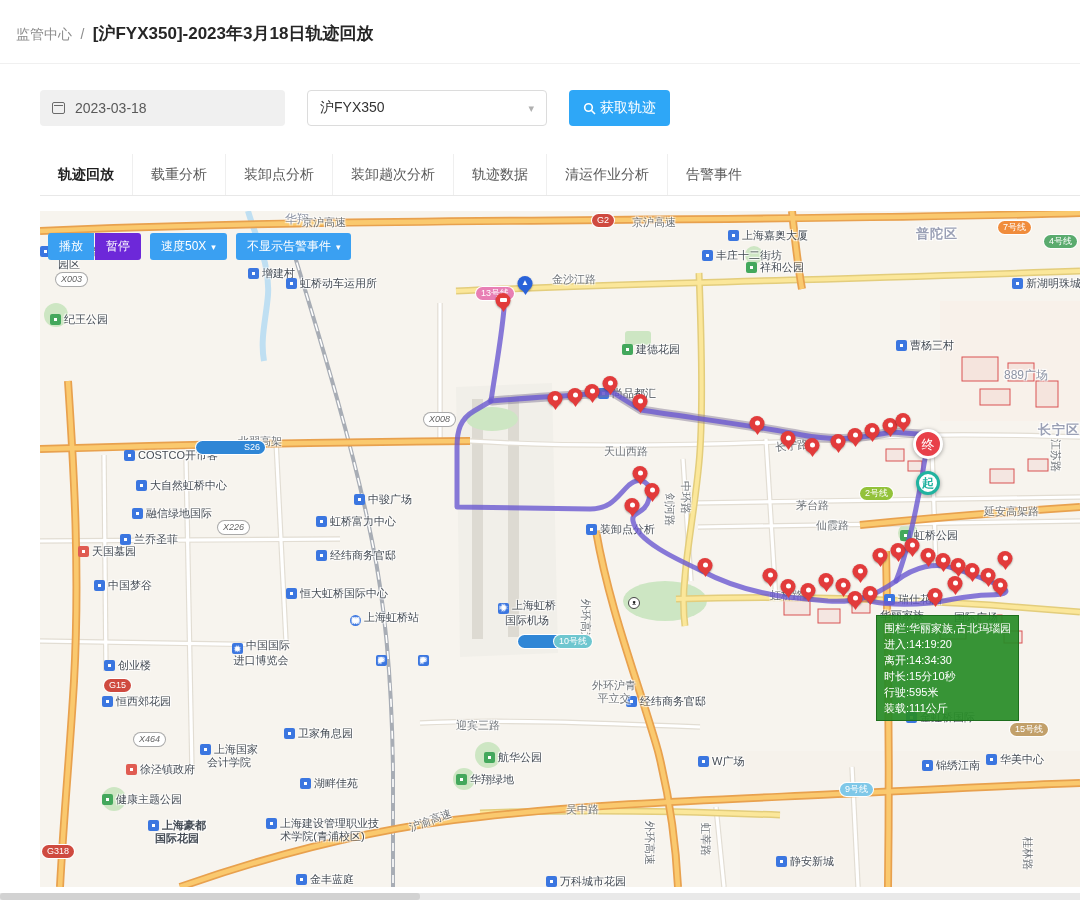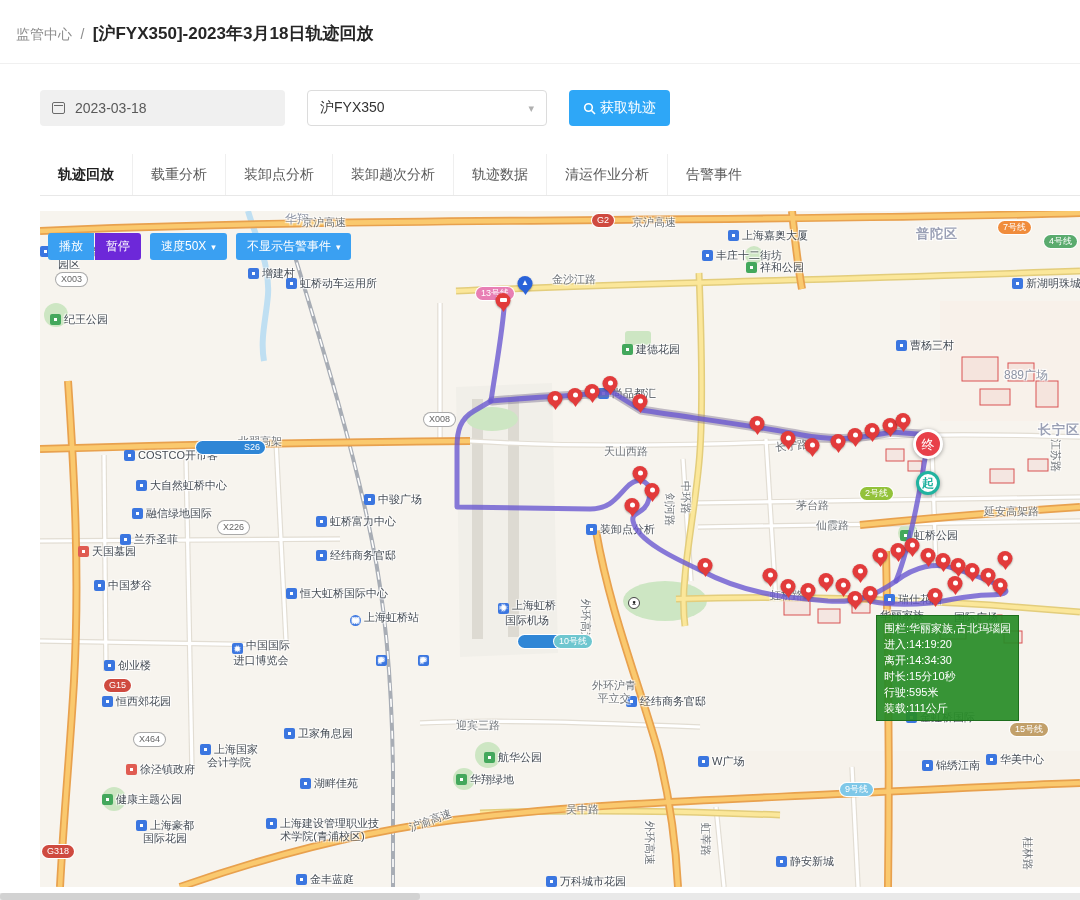--- a/index.html
+++ b/index.html
@@ -67,21 +67,21 @@
   .ic-plane { color:#fff; font-size:9px; line-height:11px; }
   .ic-parking { color:#fff; font-size:8px; line-height:11px; font-weight:bold; }
   .ic-star { color:#fff; font-size:7px; line-height:11px; }
   .ic-panda { background:#fff; border:1px solid #444; border-radius:50%; color:#222;
     font-size:7px; line-height:10px; width:12px; height:12px; }
 
   .badge { position:absolute; font-size:9px; line-height:13px; padding:0 5px;
     border-radius:7px; color:#fff; white-space:nowrap; box-shadow:0 0 0 1px #fff; }
   .b-g { background:#cf4a3f; }
   .b-s { background:#2f86d6;padding-left:48px; }
-  .b-x { background:#fff; color:#666; box-shadow:0 0 0 1px #aaa; }
+  .b-x { background:#fff; color:#666; box-shadow:0 0 0 1px #aaa;font-style:italic; }
   .b-m13 { background:#e87fb4; } .b-m2 { background:#93c23a; }
   .b-m10 { background:#6ec6cf; } .b-m15 { background:#c2a06a; }
   .b-m9 { background:#7fc8e8; } .b-m4 { background:#5aab6e; } .b-m7 { background:#f08c3c; }
 
   .pin { position:absolute; width:15px; height:15px; background:#e23b3b; border-radius:50%;
     transform:translate(-50%,-100%); box-shadow:0 1px 2px rgba(0,0,0,.35);
     color:#fff; font-size:8px; line-height:14px; text-align:center; cursor:pointer; }
   .pin::before { content:''; position:absolute; left:50%; top:46%; width:5px; height:5px;
     background:#fff; border-radius:50%; transform:translate(-50%,-50%); }
   .pin::after { content:''; position:absolute; left:50%; top:13px; transform:translateX(-50%);
@@ -293,21 +293,21 @@
       <div class="lbl road rot" style="left: 636px; top: 282px;"><span>剑河路</span></div>
       <div class="lbl road" style="left: 756px; top: 288px;"><span>茅台路</span></div>
       <div class="lbl road" style="left: 776px; top: 308px;"><span>仙霞路</span></div>
       <div class="lbl " style="left: 860px; top: 318px;"><span class="ic ic-green"></span><span>虹桥公园</span></div>
       <div class="lbl road" style="left: 944px; top: 294px;"><span>延安高架路</span></div>
       <div class="lbl " style="left: 546px; top: 312px;"><span class="ic ic-blue"></span><span>装卸点分析</span></div>
       <div class="lbl " style="left: 84px; top: 238px;"><span class="ic ic-blue"></span><span>COSTCO开市客</span></div>
       <div class="lbl " style="left: 96px; top: 268px;"><span class="ic ic-blue"></span><span>大自然虹桥中心</span></div>
       <div class="lbl " style="left: 92px; top: 296px;"><span class="ic ic-blue"></span><span>融信绿地国际</span></div>
       <div class="lbl road" style="left: 198px; top: 224px;"><span>北翟高架</span></div>
-      <div class="lbl " style="left: 284px; top: 282px; padding-left: 40px;"><span class="ic ic-blue"></span><span>中骏广场</span></div>
+      <div class="lbl " style="left: 274px; top: 282px; padding-left: 40px;"><span class="ic ic-blue"></span><span>中骏广场</span></div>
       <div class="lbl " style="left: 276px; top: 304px;"><span class="ic ic-blue"></span><span>虹桥富力中心</span></div>
       <div class="lbl " style="left: 80px; top: 322px;"><span class="ic ic-blue"></span><span>兰乔圣菲</span></div>
       <div class="lbl " style="left: 38px; top: 334px;"><span class="ic ic-red"></span><span>天国墓园</span></div>
       <div class="lbl " style="left: 54px; top: 368px;"><span class="ic ic-blue"></span><span>中国梦谷</span></div>
       <div class="lbl " style="left: 276px; top: 338px;"><span class="ic ic-blue"></span><span>经纬商务官邸</span></div>
       <div class="lbl " style="left: 246px; top: 376px;"><span class="ic ic-blue"></span><span>恒大虹桥国际中心</span></div>
       <div class="lbl " style="left: 310px; top: 400px;"><span class="ic ic-metro">M</span><span>上海虹桥站</span></div>
       <div class="lbl center" style="left: 458px; top: 388px;"><span class="ic ic-plane">✈</span><span>上海虹桥
 国际机场</span></div>
       <div class="lbl road rot" style="left: 552px; top: 388px;"><span>外环高速</span></div>
@@ -327,21 +327,21 @@
 平立交</span></div>
       <div class="lbl road" style="left: 416px; top: 508px;"><span>迎宾三路</span></div>
       <div class="lbl " style="left: 866px; top: 500px;"><span class="ic ic-blue"></span><span>金虹桥国际</span></div>
       <div class="lbl " style="left: 444px; top: 540px;"><span class="ic ic-green"></span><span>航华公园</span></div>
       <div class="lbl " style="left: 416px; top: 562px;"><span class="ic ic-green"></span><span>华翔绿地</span></div>
       <div class="lbl " style="left: 244px; top: 516px;"><span class="ic ic-blue"></span><span>卫家角息园</span></div>
       <div class="lbl center" style="left: 160px; top: 532px;"><span class="ic ic-blue"></span><span>上海国家
 会计学院</span></div>
       <div class="lbl " style="left: 86px; top: 552px;"><span class="ic ic-red"></span><span>徐泾镇政府</span></div>
       <div class="lbl " style="left: 62px; top: 582px;"><span class="ic ic-green"></span><span>健康主题公园</span></div>
-      <div class="lbl center" style="left: 96px; top: 608px;"><span class="ic ic-blue"></span><span>上海豪都
+      <div class="lbl center" style="left: 108px; top: 608px; font-weight: bold;"><span class="ic ic-blue"></span><span>上海豪都
 国际花园</span></div>
       <div class="lbl " style="left: 260px; top: 566px;"><span class="ic ic-blue"></span><span>湖畔佳苑</span></div>
       <div class="lbl center" style="left: 226px; top: 606px;"><span class="ic ic-blue"></span><span>上海建设管理职业技
 术学院(青浦校区)</span></div>
       <div class="lbl " style="left: 256px; top: 662px;"><span class="ic ic-blue"></span><span>金丰蓝庭</span></div>
       <div class="lbl road tilt" style="left: 372px; top: 610px;"><span>沪渝高速</span></div>
       <div class="lbl road" style="left: 526px; top: 592px;"><span>吴中路</span></div>
       <div class="lbl road rot" style="left: 616px; top: 610px;"><span>外环高速</span></div>
       <div class="lbl road rot" style="left: 672px; top: 612px;"><span>虹莘路</span></div>
       <div class="lbl " style="left: 736px; top: 644px; text-align: right;"><span class="ic ic-blue"></span><span>静安新城</span></div>

